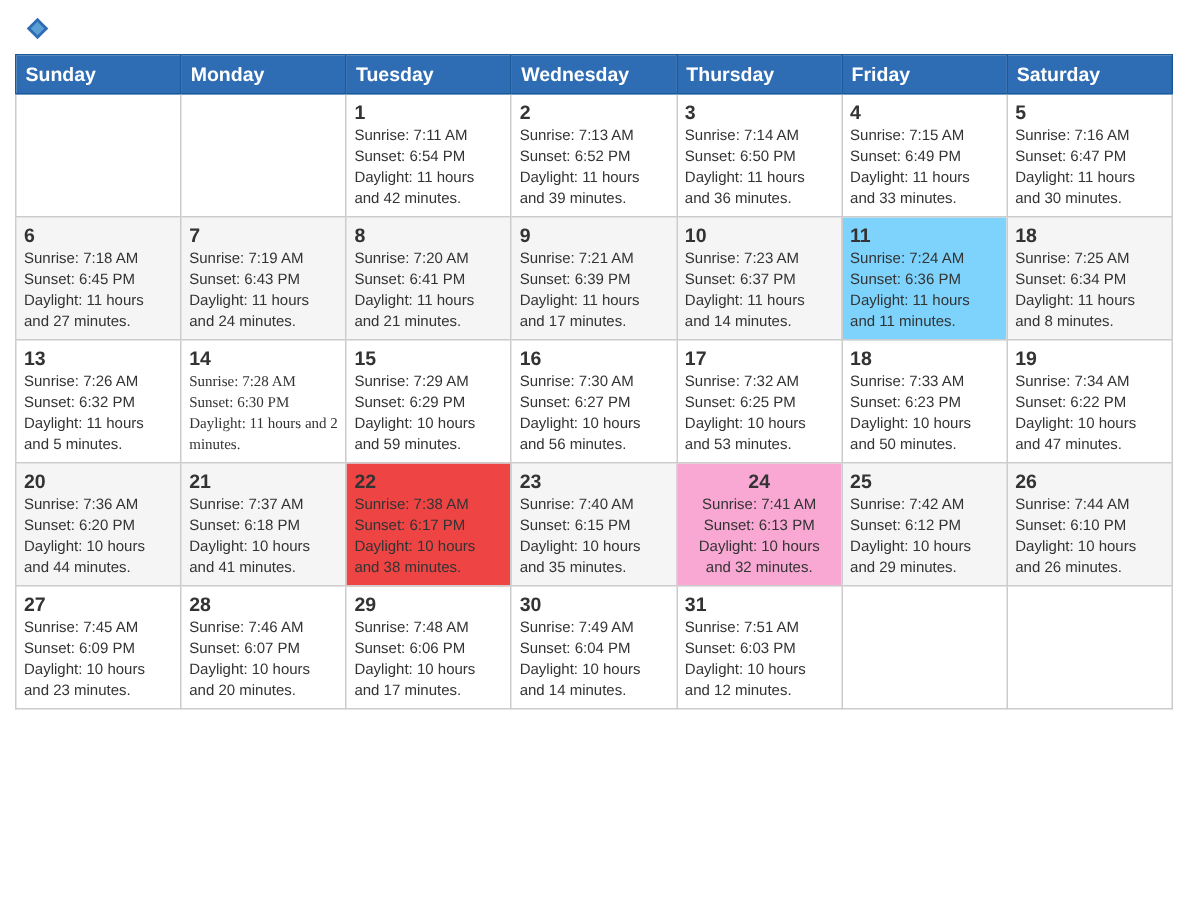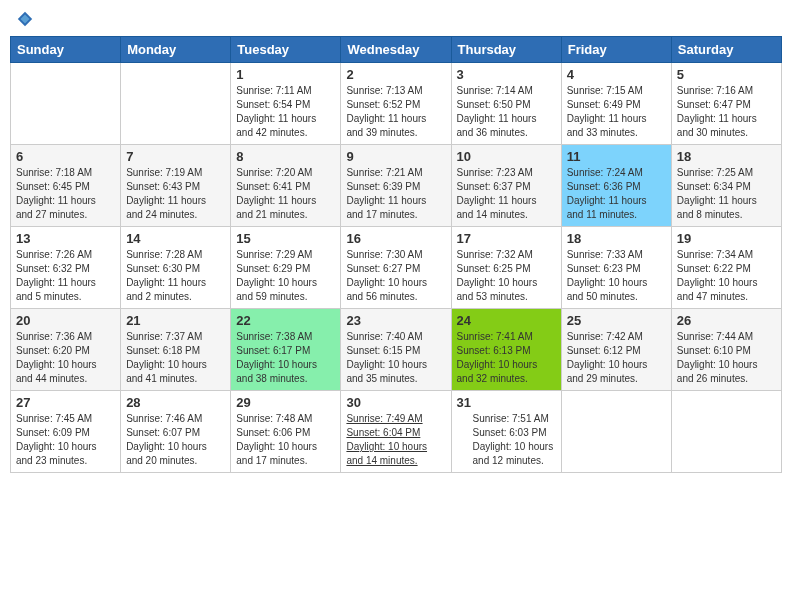--- a/index.html
+++ b/index.html
@@ -210,21 +210,21 @@
       </tr>
       <tr>
         <td>
           <span class="day-number">13</span>
           <div class="day-info" style="white-space: pre-line;">Sunrise: 7:26 AM
 Sunset: 6:32 PM
 Daylight: 11 hours and 5 minutes.</div>
         </td>
         <td>
           <span class="day-number">14</span>
-          <div class="day-info" style="white-space: pre-line;">Sunrise: 7:28 AM
+          <div class="day-info" style="white-space: pre-line; font-family: Liberation Serif, serif;">Sunrise: 7:28 AM
 Sunset: 6:30 PM
 Daylight: 11 hours and 2 minutes.</div>
         </td>
         <td>
           <span class="day-number">15</span>
           <div class="day-info" style="white-space: pre-line;">Sunrise: 7:29 AM
 Sunset: 6:29 PM
 Daylight: 10 hours and 59 minutes.</div>
         </td>
         <td>
@@ -258,33 +258,33 @@
           <div class="day-info" style="white-space: pre-line;">Sunrise: 7:36 AM
 Sunset: 6:20 PM
 Daylight: 10 hours and 44 minutes.</div>
         </td>
         <td style="background: rgb(245, 245, 245);">
           <span class="day-number">21</span>
           <div class="day-info" style="white-space: pre-line;">Sunrise: 7:37 AM
 Sunset: 6:18 PM
 Daylight: 10 hours and 41 minutes.</div>
         </td>
-        <td style="background: #86efac; margin-top: 32px;">
+        <td style="background: #ef4444; margin-top: 32px;">
           <span class="day-number">22</span>
           <div class="day-info" style="white-space: pre-line;">Sunrise: 7:38 AM
 Sunset: 6:17 PM
 Daylight: 10 hours and 38 minutes.</div>
         </td>
         <td style="background: rgb(245, 245, 245);">
           <span class="day-number">23</span>
           <div class="day-info" style="white-space: pre-line;">Sunrise: 7:40 AM
 Sunset: 6:15 PM
 Daylight: 10 hours and 35 minutes.</div>
         </td>
-        <td style="background: #84cc16;">
+        <td style="background: #f9a8d4; text-align: center;">
           <span class="day-number">24</span>
           <div class="day-info" style="white-space: pre-line;">Sunrise: 7:41 AM
 Sunset: 6:13 PM
 Daylight: 10 hours and 32 minutes.</div>
         </td>
         <td style="background: rgb(245, 245, 245);">
           <span class="day-number">25</span>
           <div class="day-info" style="white-space: pre-line;">Sunrise: 7:42 AM
 Sunset: 6:12 PM
 Daylight: 10 hours and 29 minutes.</div>
@@ -310,27 +310,27 @@
 Daylight: 10 hours and 20 minutes.</div>
         </td>
         <td>
           <span class="day-number">29</span>
           <div class="day-info" style="white-space: pre-line;">Sunrise: 7:48 AM
 Sunset: 6:06 PM
 Daylight: 10 hours and 17 minutes.</div>
         </td>
         <td>
           <span class="day-number">30</span>
-          <div class="day-info" style="white-space: pre-line; text-decoration: underline;">Sunrise: 7:49 AM
+          <div class="day-info" style="white-space: pre-line;">Sunrise: 7:49 AM
 Sunset: 6:04 PM
 Daylight: 10 hours and 14 minutes.</div>
         </td>
         <td>
           <span class="day-number">31</span>
-          <div class="day-info" style="white-space: pre-line; margin-left: 16px;">Sunrise: 7:51 AM
+          <div class="day-info" style="white-space: pre-line;">Sunrise: 7:51 AM
 Sunset: 6:03 PM
 Daylight: 10 hours and 12 minutes.</div>
         </td>
         <td class="empty-cell"></td>
         <td class="empty-cell"></td>
       </tr>
     </tbody>
 </table>
 
 </body></html>

